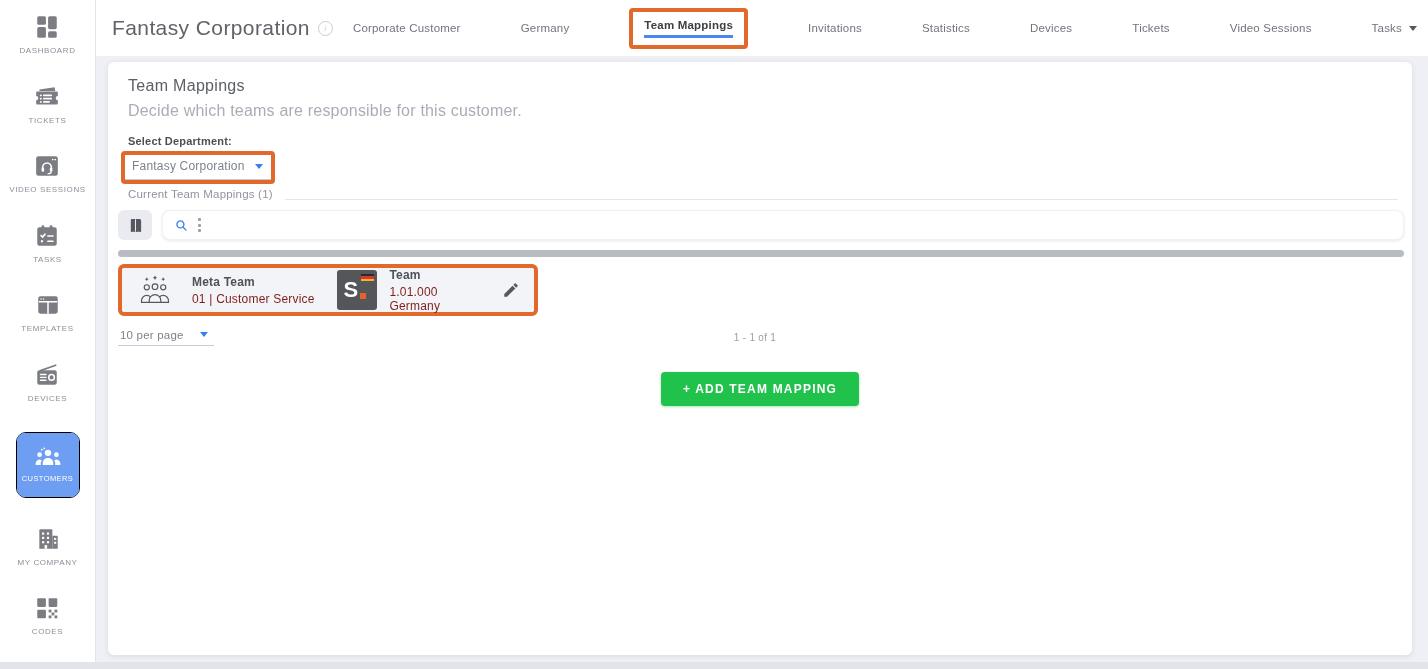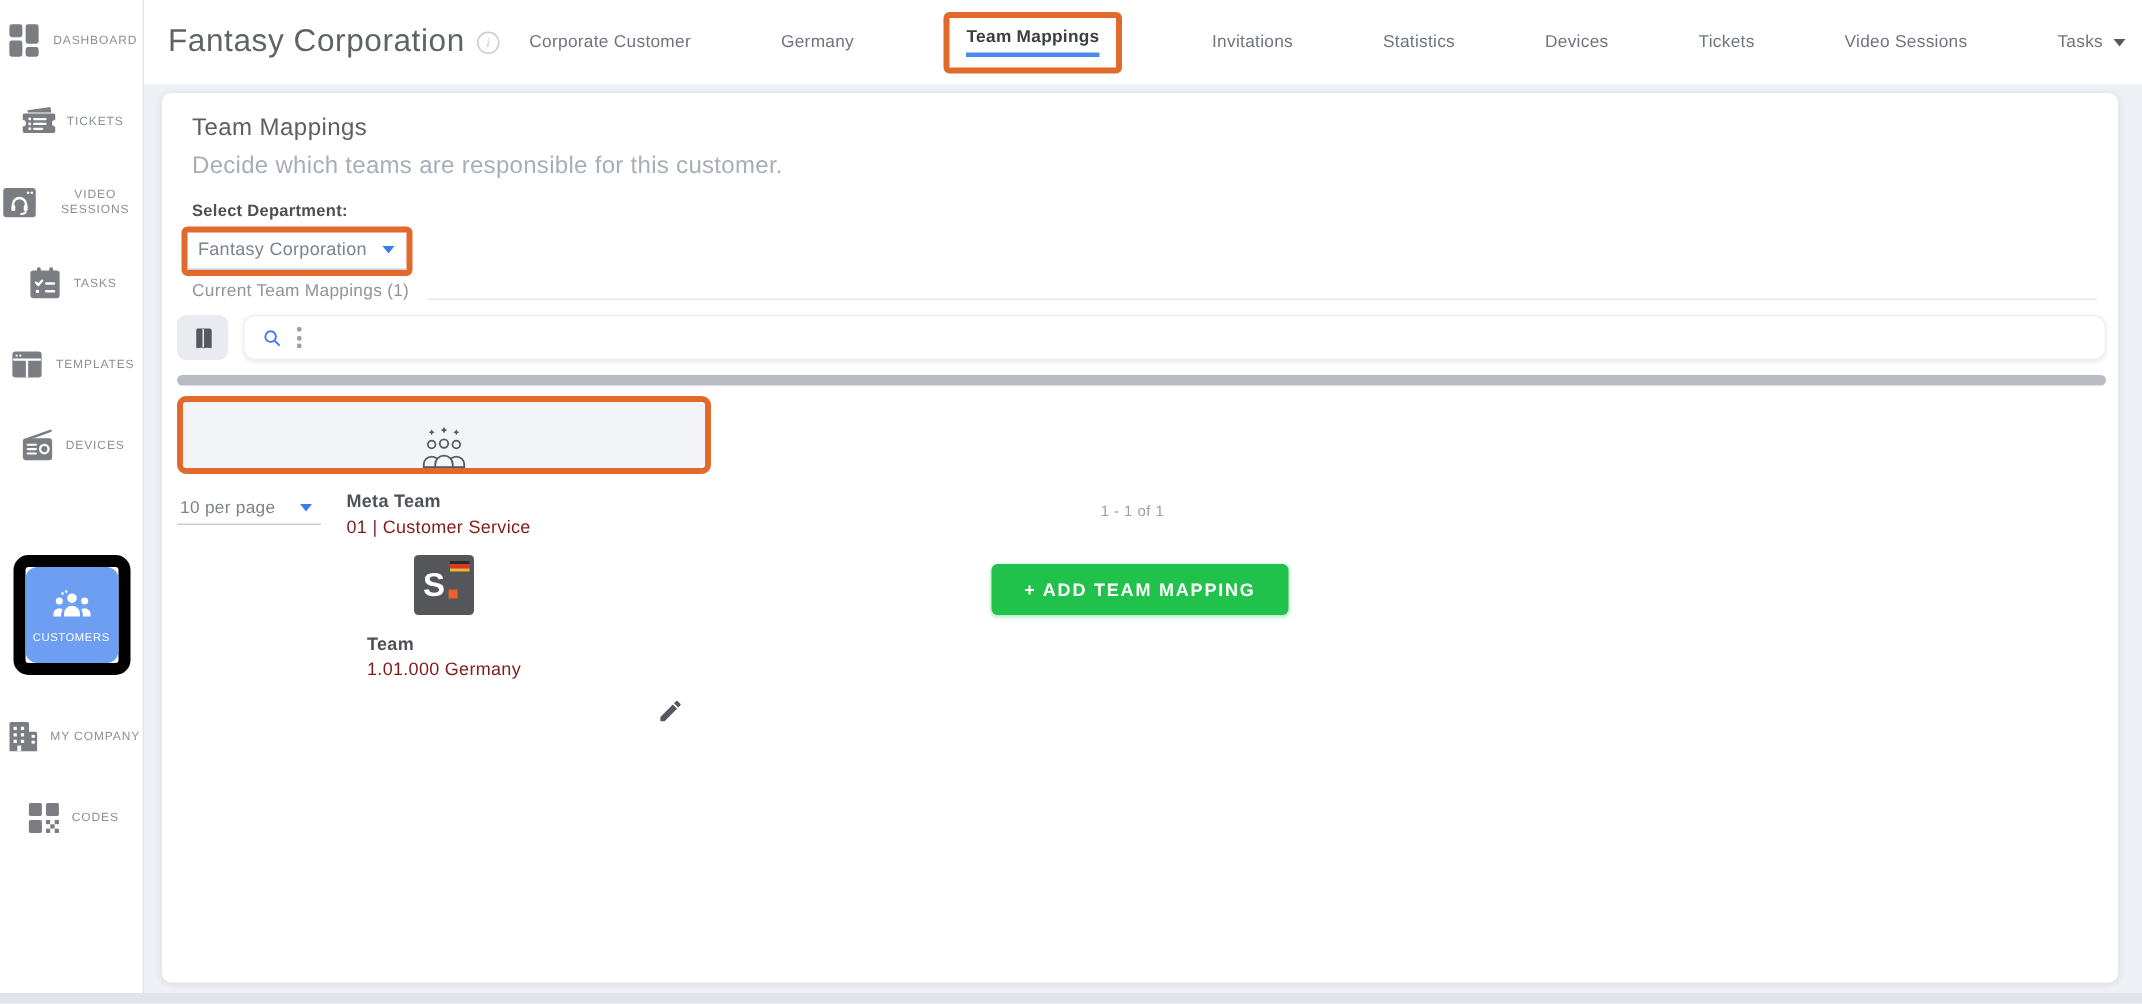--- a/index.html
+++ b/index.html
@@ -11,23 +11,23 @@
     overflow:hidden;
     color:#5c6066;
   }
   
   .sidebar {
     position:absolute; left:0; top:0; width:96px; height:662px;
     background:#ffffff; border-right:1px solid #e4e5e9;
     display:flex; flex-direction:column; align-items:center;
     padding-top:14px; gap:28px; z-index:2;
   }
-  .side-item { display:flex; flex-direction:row; align-items:center; gap:6px; cursor:pointer; }
+  .side-item { display:flex; flex-direction:column; align-items:center; gap:6px; cursor:pointer; }
   .side-item .lbl { font-size:8px; letter-spacing:.6px; color:#8a8f98; text-align:center; line-height:1.2; }
-  .cust-annotation { border:8px solid #000000; border-radius:10px;margin-top:32px; }
+  .cust-annotation { border:1px solid #000000; border-radius:10px; }
   .side-item-active {
     width:62px; height:64px; background:#6d9ef2; border-radius:8px;
     display:flex; flex-direction:column; align-items:center; justify-content:center; gap:5px; cursor:pointer;
   }
   .side-item-active .lbl { color:#ffffff; font-size:7.5px; letter-spacing:.4px; }
   
   .header {
     position:absolute; left:96px; top:0; right:0; height:56px;
     background:#ffffff; display:flex; align-items:center; padding-left:16px; z-index:1;
   }
@@ -72,22 +72,22 @@
     flex:1; border:none; outline:none; font-size:12px; color:#5c6066; margin-left:8px;
     font-family:"Liberation Sans", sans-serif; background:transparent;
   }
   .search-wrap input::placeholder { color:#a0a6b0; }
   .kebab { width:22px; height:24px; border:none; background:transparent; display:flex; flex-direction:column; align-items:center; justify-content:center; gap:2.5px; cursor:pointer; }
   .kebab i { width:3px; height:3px; background:#9aa0a6; border-radius:1px; }
   .hscroll { height:7px; background:#b8bbc1; border-radius:4px; margin:10px 8px 0 10px; cursor:pointer; }
   
   .row-annotation { display:inline-flex; border:4px solid #e0692b; border-radius:6px; margin:7px 0 0 10px; }
   .mapping-row {
-    width:348px; height:44px; background:#f3f4f7; border-radius:4px;
-    display:flex; align-items:center; padding:16px 14px; gap:12px;flex-direction:column;
+    width:412px; height:44px; background:#f3f4f7; border-radius:4px;
+    display:flex; align-items:center; padding:6px 14px; gap:12px;
   }
   .pair { display:flex; flex-direction:column; gap:3px; }
   .pair .t1 { font-size:12px; color:#4e5359; font-weight:700; letter-spacing:.2px; }
   .pair .t2 { font-size:12px; color:#7f1d1d; letter-spacing:.2px; }
   .pair-meta { width:136px; margin-left:6px; }
   .slogo { position:relative; width:40px; height:40px; background:#55565a; border-radius:3px; flex:none; }
   .slogo .s { position:absolute; left:6px; top:7px; color:#ffffff; font-size:22px; font-weight:700; }
   .slogo .sdot { position:absolute; left:23px; top:23px; width:6px; height:6px; background:#e8622d; }
   .flag { position:absolute; right:3px; top:4px; width:13px; display:flex; flex-direction:column; }
   .flag i { height:2.4px; }

